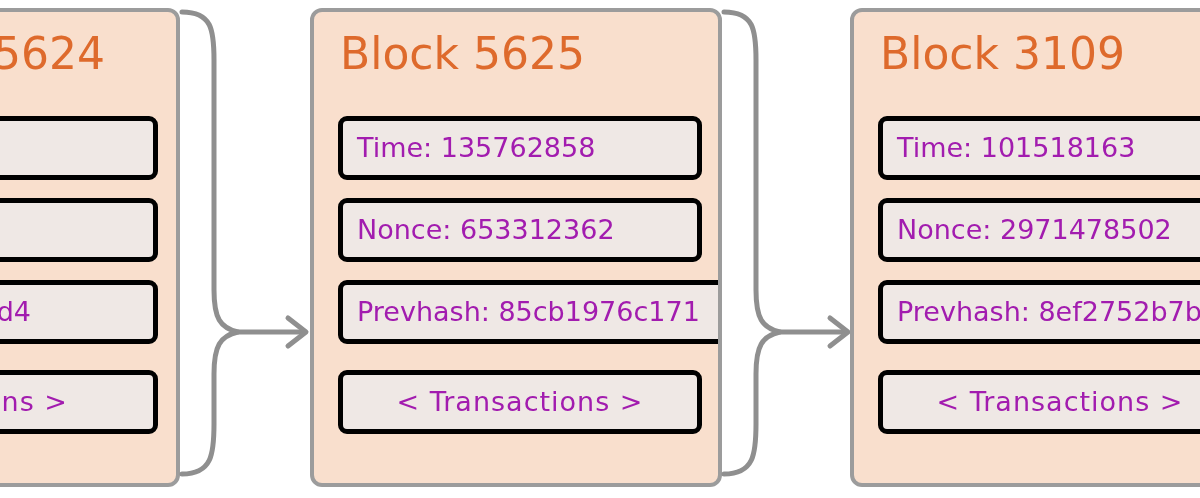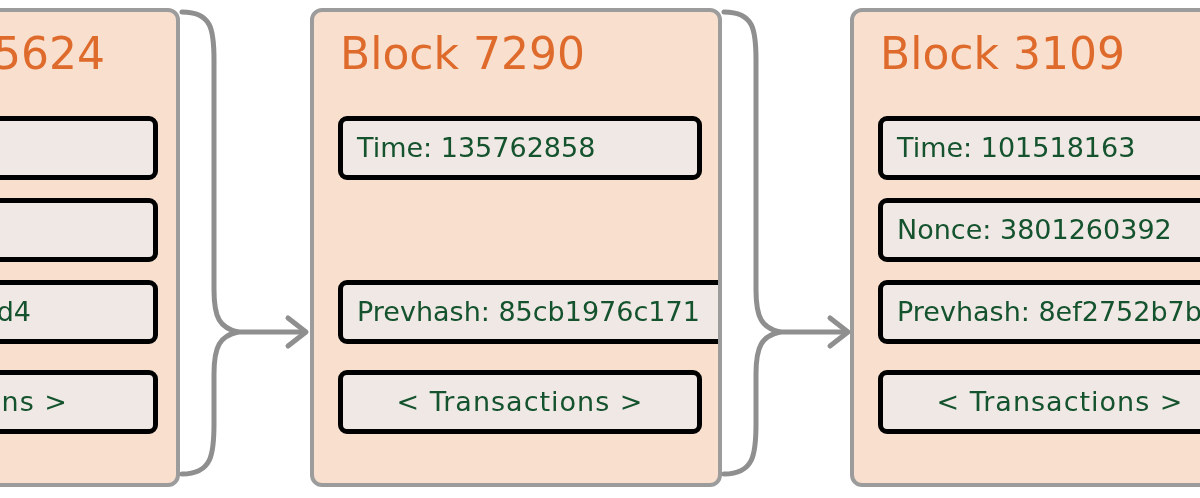--- a/index.html
+++ b/index.html
@@ -51,21 +51,21 @@
     background: #efe8e5;
     border: 5px solid #000000;
     border-radius: 9px;
     display: flex;
     align-items: center;
     overflow: hidden;
   }
   .field-text {
     font-size: 27px;
     line-height: 34px;
-    color: #14532d;
+    color: #a21caf;
     white-space: nowrap;
     padding-left: 14px;
   }
   .field-row.tx {
     justify-content: center;
   }
   .field-row.tx .field-text {
     padding-left: 0;
     letter-spacing: 1px;
   }
@@ -111,26 +111,29 @@
       <path d="M6 12 C 36 12, 38 30, 38 60
                L 38 290 C 38 318, 44 328, 62 332
                C 44 336, 38 346, 38 374
                L 38 424 C 38 454, 36 474, 6 474" stroke="#8f8f8f" stroke-width="5" stroke-linecap="round" stroke-linejoin="round" fill="none"></path>
       <path d="M62 332 L 128 332" stroke="#8f8f8f" stroke-width="5" stroke-linecap="round" fill="none"></path>
       <path d="M112 318 L 130 332 L 112 346" stroke="#8f8f8f" stroke-width="5" stroke-linecap="round" stroke-linejoin="round" fill="none"></path>
     </svg>
   </div>
 
   <div class="block-card" style="left:310px; top:8px; width:412px; height:479px;">
-    <div class="block-title">Block 7290</div>
+    <div class="block-title">Block 5625</div>
 
     <div class="field-row" style="left:24px; top:104px; width:364px;">
       <span class="field-text">Time: 135762858</span>
     </div>
 
+    <div class="field-row" style="left:24px; top:186px; width:364px;">
+      <span class="field-text">Nonce: 653312362</span>
+    </div>
 
     <div class="field-row" style="left:24px; top:268px; width:392px;">
       <span class="field-text">Prevhash: 85cb1976c171</span>
     </div>
 
     <div class="field-row tx" style="left:24px; top:358px; width:364px;">
       <span class="field-text">&lt; Transactions &gt;</span>
     </div>
   </div>
 
@@ -146,21 +149,21 @@
   </div>
 
   <div class="block-card" style="left:850px; top:8px; width:412px; height:479px;">
     <div class="block-title">Block 3109</div>
 
     <div class="field-row" style="left:24px; top:104px; width:364px;">
       <span class="field-text">Time: 101518163</span>
     </div>
 
     <div class="field-row" style="left:24px; top:186px; width:364px;">
-      <span class="field-text">Nonce: 3801260392</span>
+      <span class="field-text">Nonce: 2971478502</span>
     </div>
 
     <div class="field-row" style="left:24px; top:268px; width:364px;">
       <span class="field-text">Prevhash: 8ef2752b7bc3</span>
     </div>
 
     <div class="field-row tx" style="left:24px; top:358px; width:364px;">
       <span class="field-text">&lt; Transactions &gt;</span>
     </div>
   </div>

